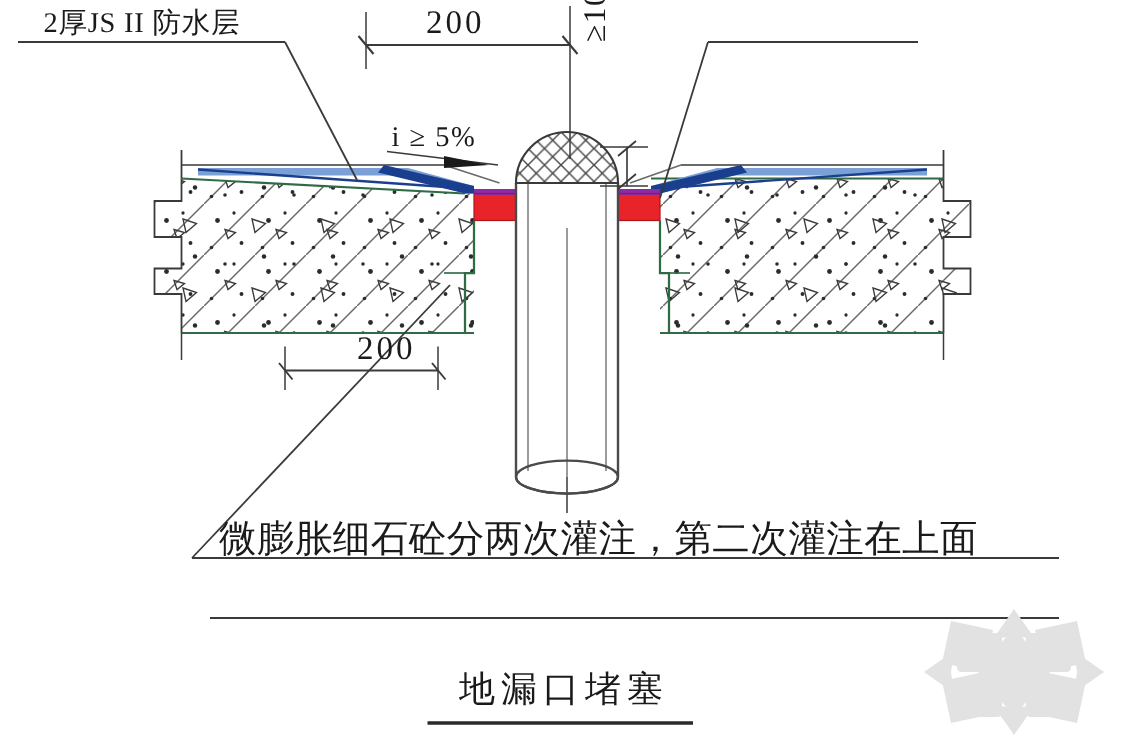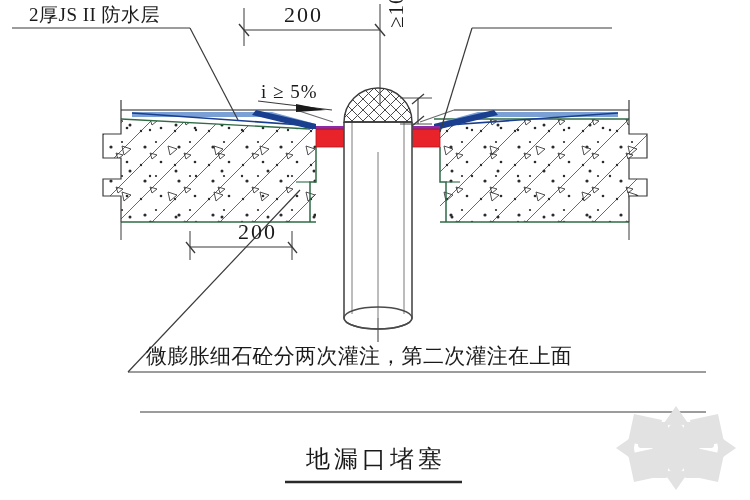--- a/index.html
+++ b/index.html
@@ -65,21 +65,21 @@
   }
   #slope-label {
     left: 261px;
     top: 81px;
     font-size: 19px;
     letter-spacing: 1px;
   }
   #note-line-1 {
     left: 146px;
     top: 342px;
-    font-size: 21px;
+    font-size: 25px;
     letter-spacing: 0.3px;
   }
   #note-line-2 {
     left: 146px;
     top: 382px;
     font-size: 19px;
     letter-spacing: 0.3px;
   }
   #title-text {
     left: 306px;

